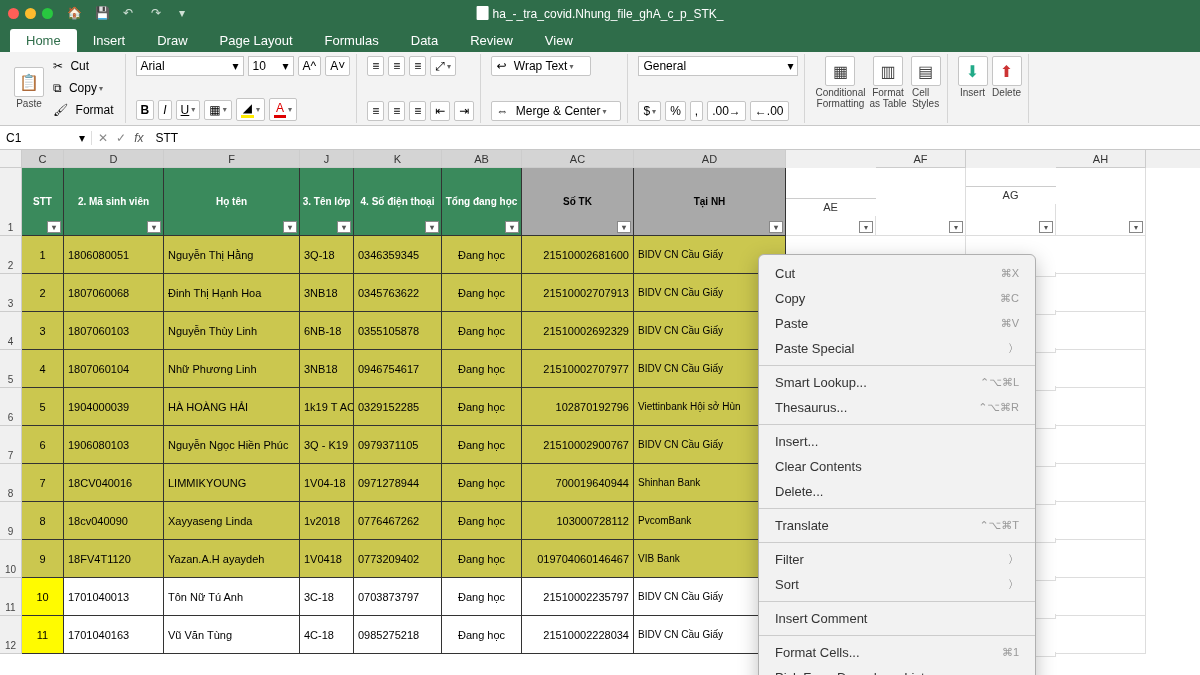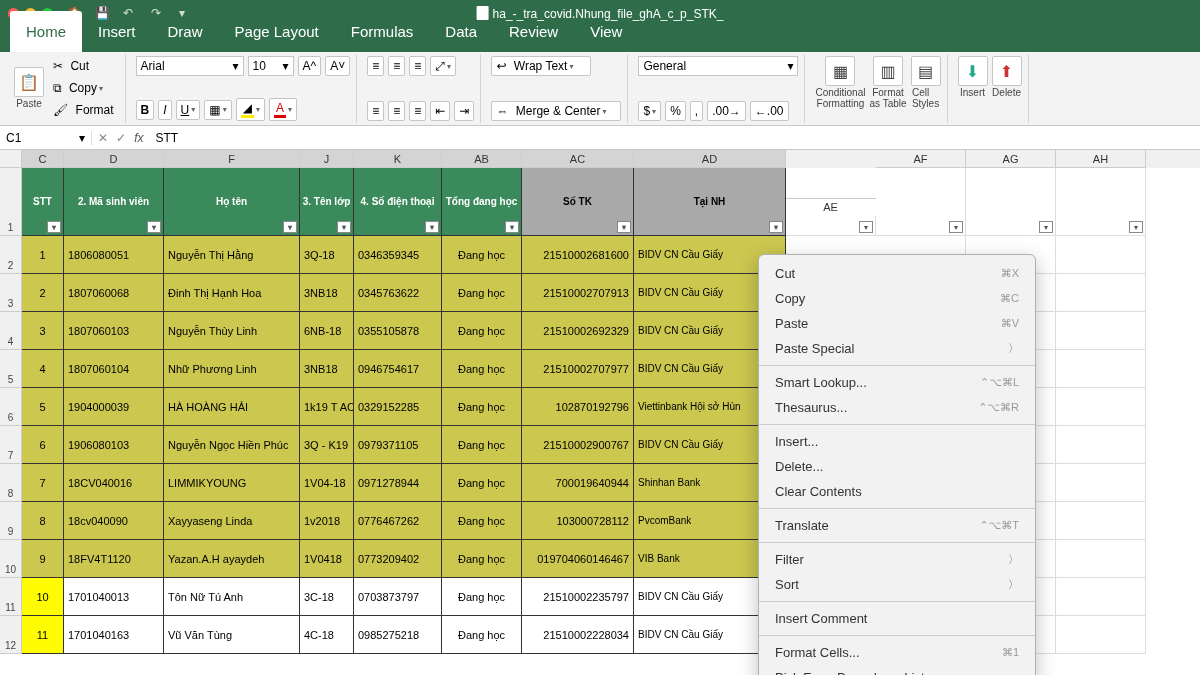--- a/index.html
+++ b/index.html
@@ -10,21 +10,21 @@
   .traffic { display: flex; gap: 6px; margin-right: 14px; }
   .traffic span { width: 11px; height: 11px; border-radius: 50%; display: block; }
   .tl-close { background: #ff5f57; } .tl-min { background: #febc2e; } .tl-max { background: #28c840; }
   .tb-icons { display: flex; gap: 14px; align-items: center; margin-right: auto; }
   .tb-icons span { width: 14px; height: 14px; display: inline-block; }
   .filename { position: absolute; left: 50%; transform: translateX(-50%); font-size: 12px; }
   .doc-icon { display:inline-block; width:12px; height:14px; background:#fff; margin-right:4px; vertical-align:-2px; border-radius:1px; }
 
   
   .ribbon-tabs { height: 26px; background: #2f6d4a; display: flex; align-items: flex-end; padding: 0 10px; }
-  .ribbon-tab { padding: 12px 16px; font-size: 15px; color: #fff; cursor: pointer; }
+  .ribbon-tab { padding: 4px 16px; font-size: 13px; color: #fff; cursor: pointer; }
   .ribbon-tab.active { background: #fff; color: #2f6d4a; border-radius: 3px 3px 0 0; font-weight: 400; }
 
   
   .ribbon { height: 74px; background: #f3f3f3; border-bottom: 1px solid #c8c8c8; display: flex; align-items: stretch; padding: 2px 8px; gap: 4px; }
   .group { display: flex; flex-direction: column; gap: 2px; padding: 2px 6px; border-right: 1px solid #d5d5d5; }
   .group.big { justify-content: space-between; }
   .row { display: flex; gap: 4px; align-items: center; }
   .btn { background: #fff0; border: 1px solid transparent; padding: 2px 4px; font-size: 12px; cursor: pointer; display:flex; align-items:center; gap:2px; border-radius:2px; }
   .btn.box { border: 1px solid #c5c5c5; background:#fff; }
   .btn .dd { font-size: 8px; color:#666; }
@@ -59,21 +59,21 @@
   .filter-tab { position:absolute; right:2px; bottom:2px; width:14px; height:12px; background:#fff; border:1px solid #888; display:flex; align-items:center; justify-content:center; font-size:8px; color:#555; }
   .yellow { background:#cbc74f; }
   .yellow-b { background:#fffb00; }
   .white { background:#fff; }
   .center { justify-content:center; }
   .right { justify-content:flex-end; }
 
   
   .wC{width:42px;} .wD{width:100px;} .wF{width:136px;} .wJ{width:54px;} .wK{width:88px;}
   .wAB{width:80px;} .wAC{width:112px;} .wAD{width:152px;}
-  .wAE{width:90px;margin-top:48px;} .wAF{width:90px;} .wAG{width:90px;} .wAH{width:90px;}
+  .wAE{width:90px;margin-top:48px;} .wAF{width:90px;} .wAG{width:90px;margin-top:36px;} .wAH{width:90px;}
 
   
   .ctx { position:absolute; left:758px; top:254px; width:278px; background:#f2f2f2; border:1px solid #b0b0b0; border-radius:6px; box-shadow:0 6px 20px rgba(0,0,0,.25); padding:6px 0; font-size:13px; color:#333; }
   .ctx-item { padding:5px 16px; display:flex; align-items:center; justify-content:space-between; cursor:pointer; }
   .ctx-sep { height:1px; background:#ccc; margin:4px 0; }
   .shortcut { color:#999; font-size:11px; }
   .arrow { color:#666; font-size:11px; }
 
   .header-row-tall { height:68px; }
   .data-h { height:38px; }
@@ -503,24 +503,24 @@
     </div>
     <div class="ctx-item">
       <span>Thesaurus...</span>
       <span class="shortcut">⌃⌥⌘R</span>
     </div>
     <div class="ctx-sep"></div>
     <div class="ctx-item">
       <span>Insert...</span>
     </div>
     <div class="ctx-item">
+      <span>Clear Contents</span>
+    </div>
+    <div class="ctx-item">
       <span>Delete...</span>
-    </div>
-    <div class="ctx-item">
-      <span>Clear Contents</span>
     </div>
     <div class="ctx-sep"></div>
     <div class="ctx-item">
       <span>Translate</span>
       <span class="shortcut">⌃⌥⌘T</span>
     </div>
     <div class="ctx-sep"></div>
     <div class="ctx-item">
       <span>Filter</span>
       <span class="arrow">〉</span>

